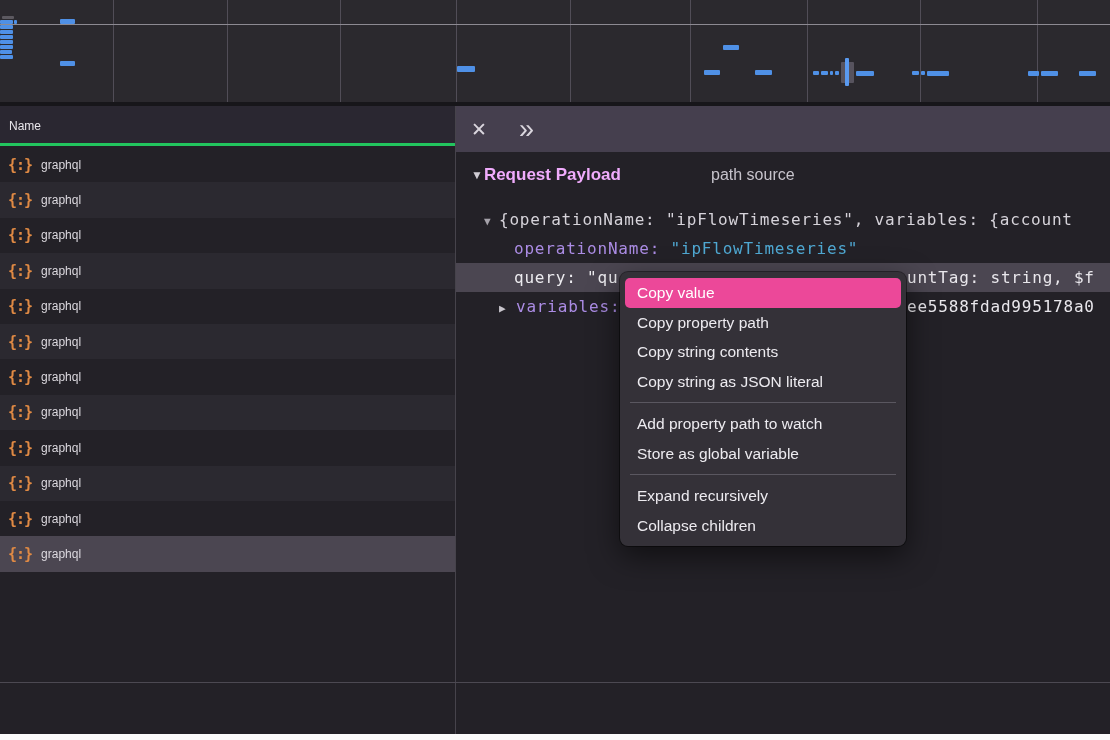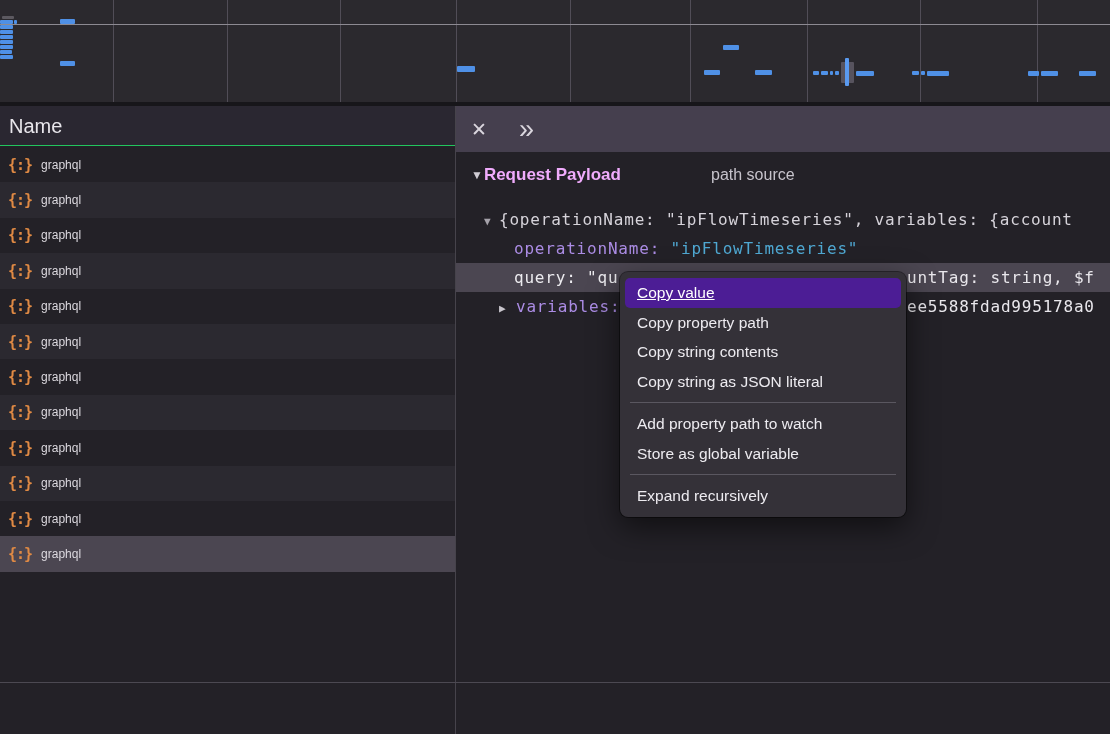--- a/index.html
+++ b/index.html
@@ -14,22 +14,22 @@
   
   #overview{position:absolute;left:0;top:0;width:1110px;height:102px;background:#2b292e;overflow:hidden;}
   .gridline{position:absolute;top:0;width:1px;height:102px;background:#514d57;}
   .overview-hline{position:absolute;left:0;top:24px;width:1110px;height:1px;background:#8d8a92;}
   .ov-bar{position:absolute;border-radius:1px;}
 
   
   #left-pane{position:absolute;left:0;top:106px;width:455px;height:628px;background:#232127;}
   .name-header{
     position:absolute;left:0;top:0;width:455px;height:40px;background:#2a2731;
-    border-bottom:1px solid #22c55e;box-sizing:border-box;
-    color:#e8e6eb;font-size:20px;font-weight:500;line-height:40px;padding-left:9px;
+    border-bottom:3px solid #22c55e;box-sizing:border-box;
+    color:#e8e6eb;font-size:12px;font-weight:500;line-height:40px;padding-left:9px;
   }
   #request-rows{position:absolute;left:0;top:41px;width:455px;}
   .req-row{height:35.4px;display:flex;align-items:center;}
   .req-row.odd{background:#232127;}
   .req-row.even{background:#2b2930;}
   .req-row.selected{background:#4b4651;}
   .req-icon{
     color:#e08a44;font-family:"DejaVu Sans Mono",monospace;font-weight:bold;
     font-size:15px;letter-spacing:-1px;margin:0 9px 0 8px;
   }
@@ -70,21 +70,21 @@
 
   .footer-divider{position:absolute;left:0;top:682px;width:1110px;height:1px;background:#4c4952;}
 
   
   #context-menu{
     position:absolute;left:620px;top:272px;width:286px;background:#343138;
     border-radius:8px;padding:6px 0;box-sizing:border-box;
     box-shadow:0 10px 30px rgba(0,0,0,0.55), 0 0 0 1px rgba(0,0,0,0.45);
   }
   .menu-item{height:29.5px;line-height:29.5px;padding-left:17px;color:#edebf0;font-size:15.5px;}
-  .menu-item.highlighted{background:#4c1d95;margin:0 5px;padding-left:12px;border-radius:5px;color:#ffffff;text-decoration:underline;}
+  .menu-item.highlighted{background:#ec4899;margin:0 5px;padding-left:12px;border-radius:5px;color:#ffffff;}
   .menu-sep{height:1px;background:#5a5760;margin:6px 10px;}
 
   .bottom-strip{position:absolute;left:0;top:734px;width:1110px;height:6px;background:#fbfbfb;}
 </style>
 </head>
 <body>
 
 <div class="devtools">
 
   <div id="overview">
@@ -221,15 +221,16 @@
 <div id="context-menu">
     <div class="menu-item highlighted">Copy value</div>
     <div class="menu-item">Copy property path</div>
     <div class="menu-item">Copy string contents</div>
     <div class="menu-item">Copy string as JSON literal</div>
     <div class="menu-sep"></div>
     <div class="menu-item">Add property path to watch</div>
     <div class="menu-item">Store as global variable</div>
     <div class="menu-sep"></div>
     <div class="menu-item">Expand recursively</div>
+    <div class="menu-item">Collapse children</div>
   </div>
 
 <div class="bottom-strip"></div>
 
 </body></html>

